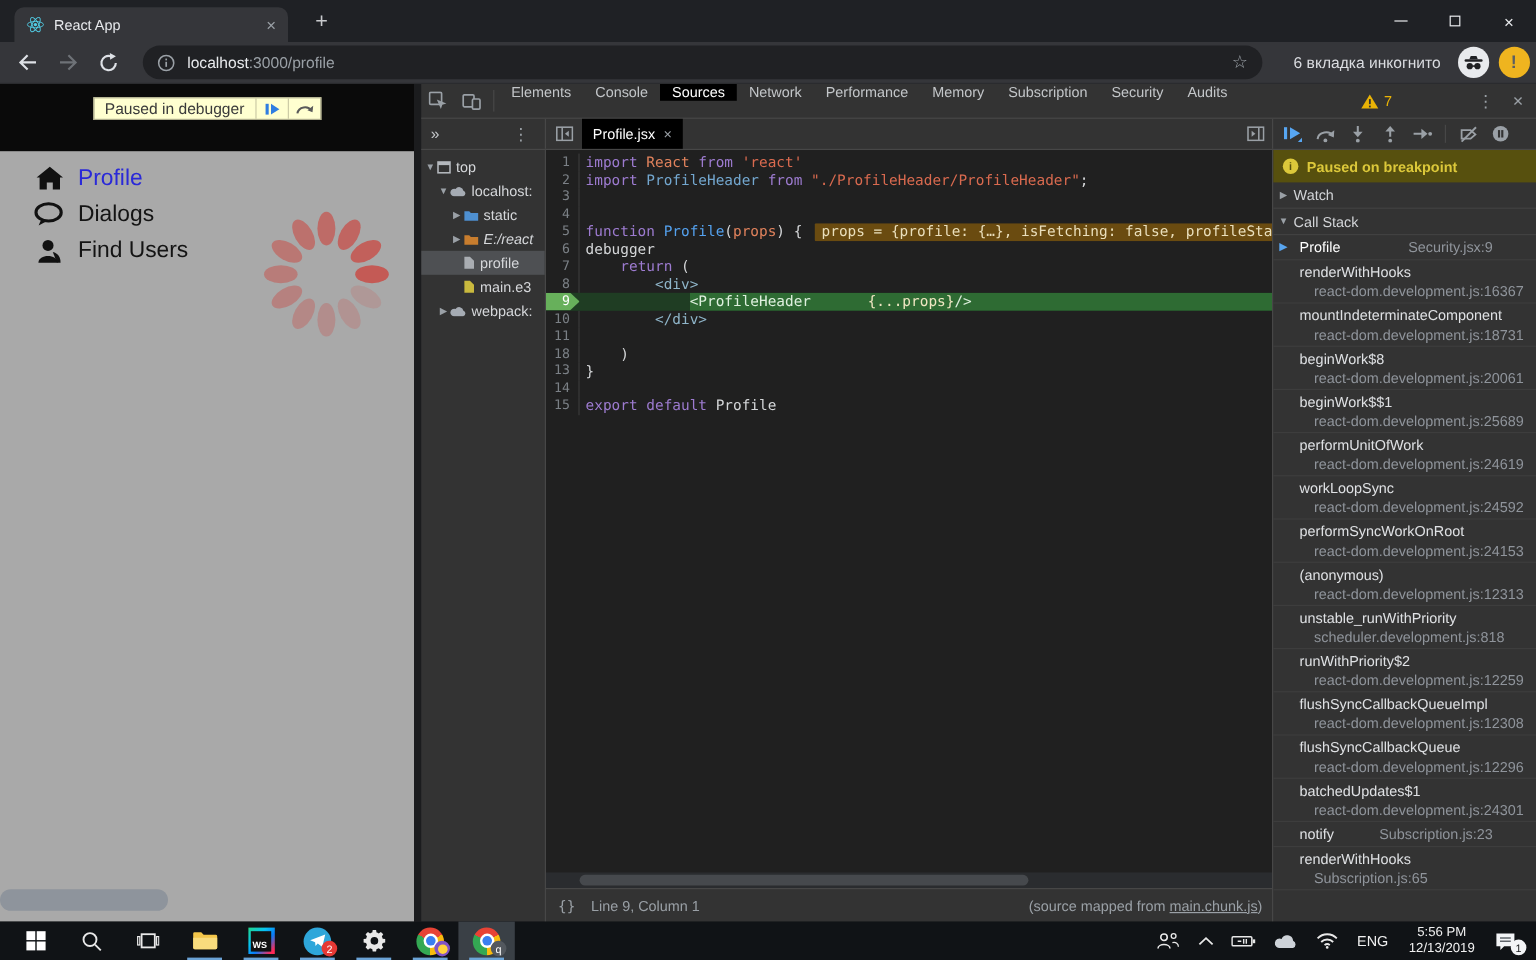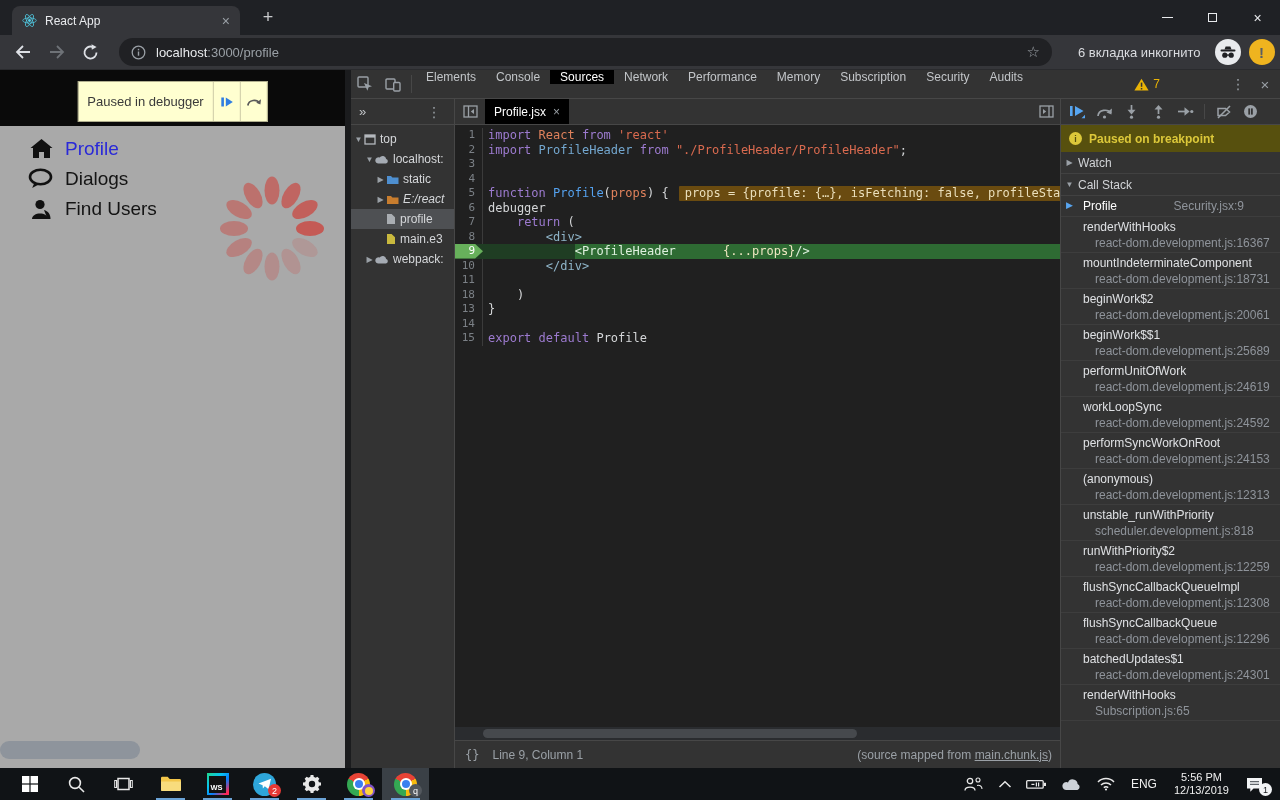--- a/index.html
+++ b/index.html
@@ -36,21 +36,21 @@
     display:flex;align-items:center;justify-content:center;}
   .avatar{width:26px;height:26px;border-radius:50%;background:#efb41f;margin-left:8px;
     display:flex;align-items:center;justify-content:center;color:#5a5e63;font-weight:bold;font-size:15px;}
 
   
   .content{position:absolute;top:70px;left:0;width:1280px;height:698px;display:flex;}
 
   
   .page{width:345px;position:relative;background:#a9a9a9;flex:none;}
   .page-header{height:56px;background:#0a0a0a;position:relative;}
-  .banner{position:absolute;left:50%;transform:translateX(-50%);top:11px;height:41px;
+  .banner{position:absolute;left:50%;transform:translateX(-50%);top:11px;height:19px;
     background:#ffffd0;border:1px solid #b0ae8e;display:flex;align-items:center;font-size:13px;color:#3a3a3a;}
   .banner-label{padding:0 9px;white-space:nowrap;}
   .banner-btn{width:27px;height:100%;border-left:1px solid #cdcba6;display:flex;align-items:center;justify-content:center;}
   .page-nav{padding-top:8px;}
   .nav-item{height:30px;display:flex;align-items:center;gap:11px;padding-left:28px;
     font-size:19px;color:#141414;}
   .nav-item.active{color:#2a29d8;}
   .nav-item .nico{display:flex;width:26px;justify-content:center;}
   .spinner{position:absolute;left:272px;top:159px;width:0;height:0;}
   .petal{position:absolute;left:-14px;top:-8px;width:28px;height:15px;border-radius:50%;}
@@ -537,21 +537,21 @@
               </div>
               <div class="frame double">
                 <span class="fn">renderWithHooks</span>
                 <span class="loc">react-dom.development.js:16367</span>
               </div>
               <div class="frame double">
                 <span class="fn">mountIndeterminateComponent</span>
                 <span class="loc">react-dom.development.js:18731</span>
               </div>
               <div class="frame double">
-                <span class="fn">beginWork$2</span>
+                <span class="fn">beginWork$8</span>
                 <span class="loc">react-dom.development.js:20061</span>
               </div>
               <div class="frame double">
                 <span class="fn">beginWork$$1</span>
                 <span class="loc">react-dom.development.js:25689</span>
               </div>
               <div class="frame double">
                 <span class="fn">performUnitOfWork</span>
                 <span class="loc">react-dom.development.js:24619</span>
               </div>
@@ -579,20 +579,24 @@
                 <span class="fn">flushSyncCallbackQueueImpl</span>
                 <span class="loc">react-dom.development.js:12308</span>
               </div>
               <div class="frame double">
                 <span class="fn">flushSyncCallbackQueue</span>
                 <span class="loc">react-dom.development.js:12296</span>
               </div>
               <div class="frame double">
                 <span class="fn">batchedUpdates$1</span>
                 <span class="loc">react-dom.development.js:24301</span>
+              </div>
+              <div class="frame single">
+                <span class="fn">notify</span>
+                <span class="loc">Subscription.js:23</span>
               </div>
               <div class="frame double">
                 <span class="fn">renderWithHooks</span>
                 <span class="loc">Subscription.js:65</span>
               </div>
             </div>
         </div>
       </div>
     </div>
   </div>

